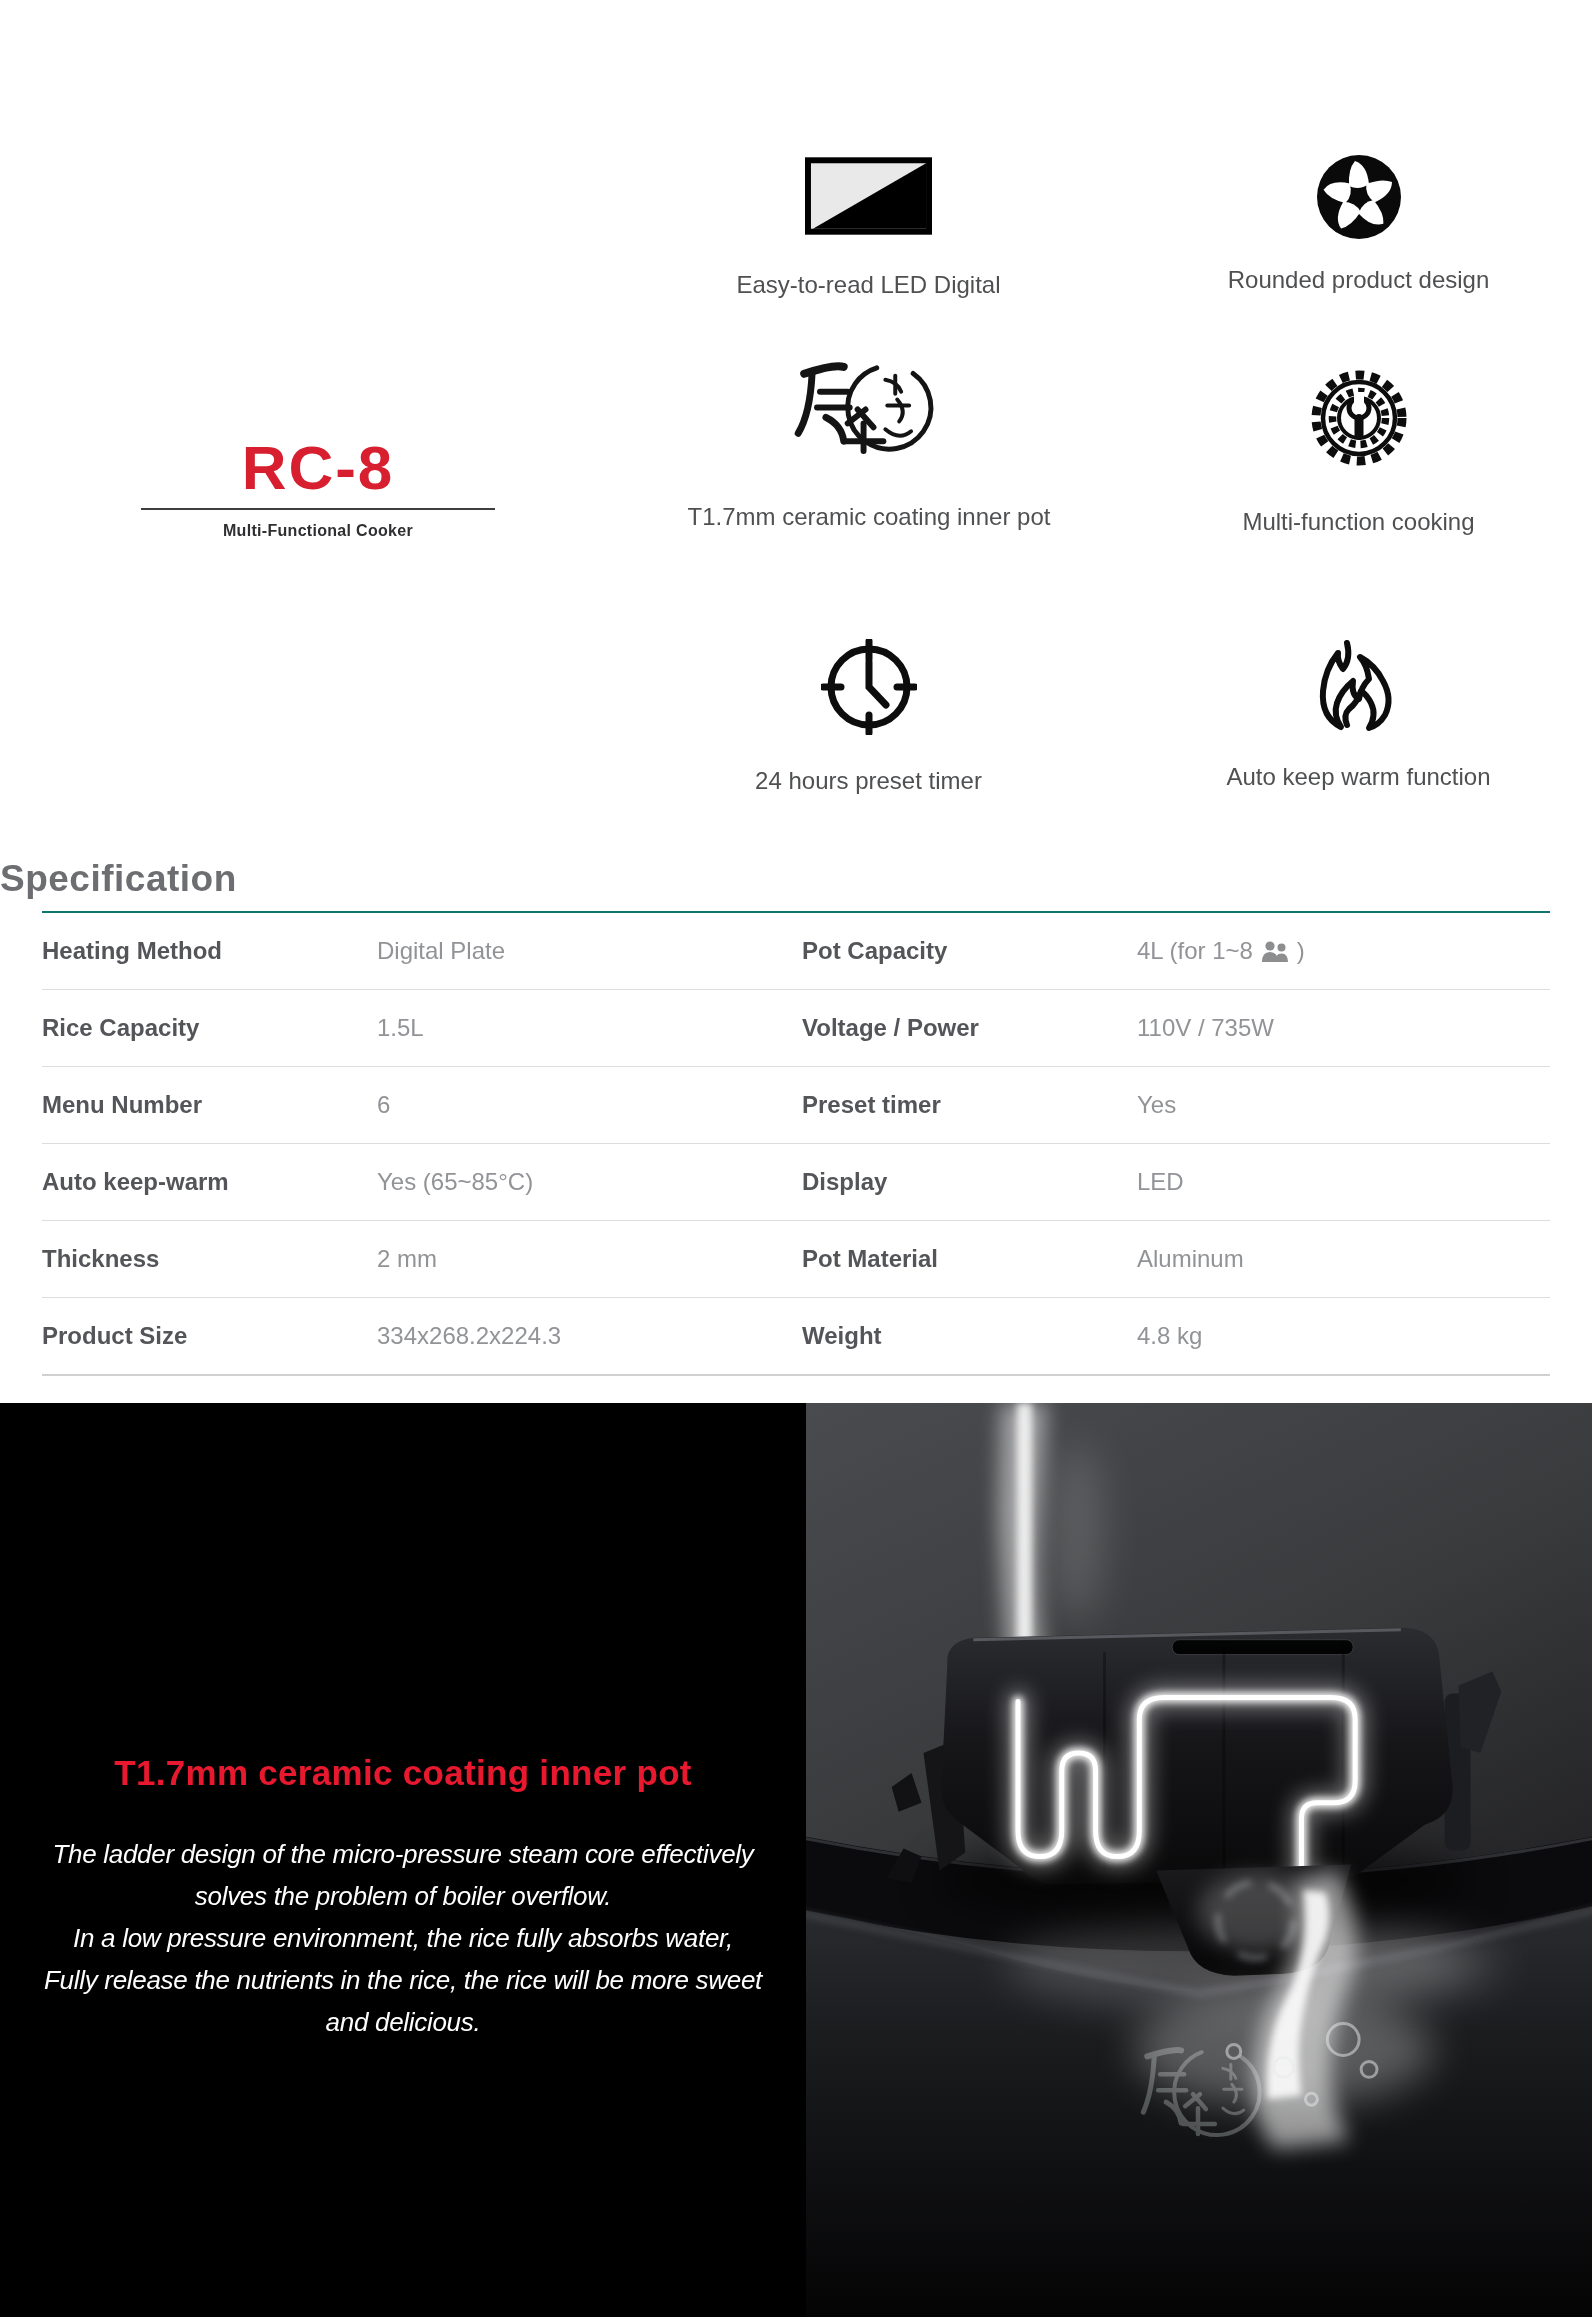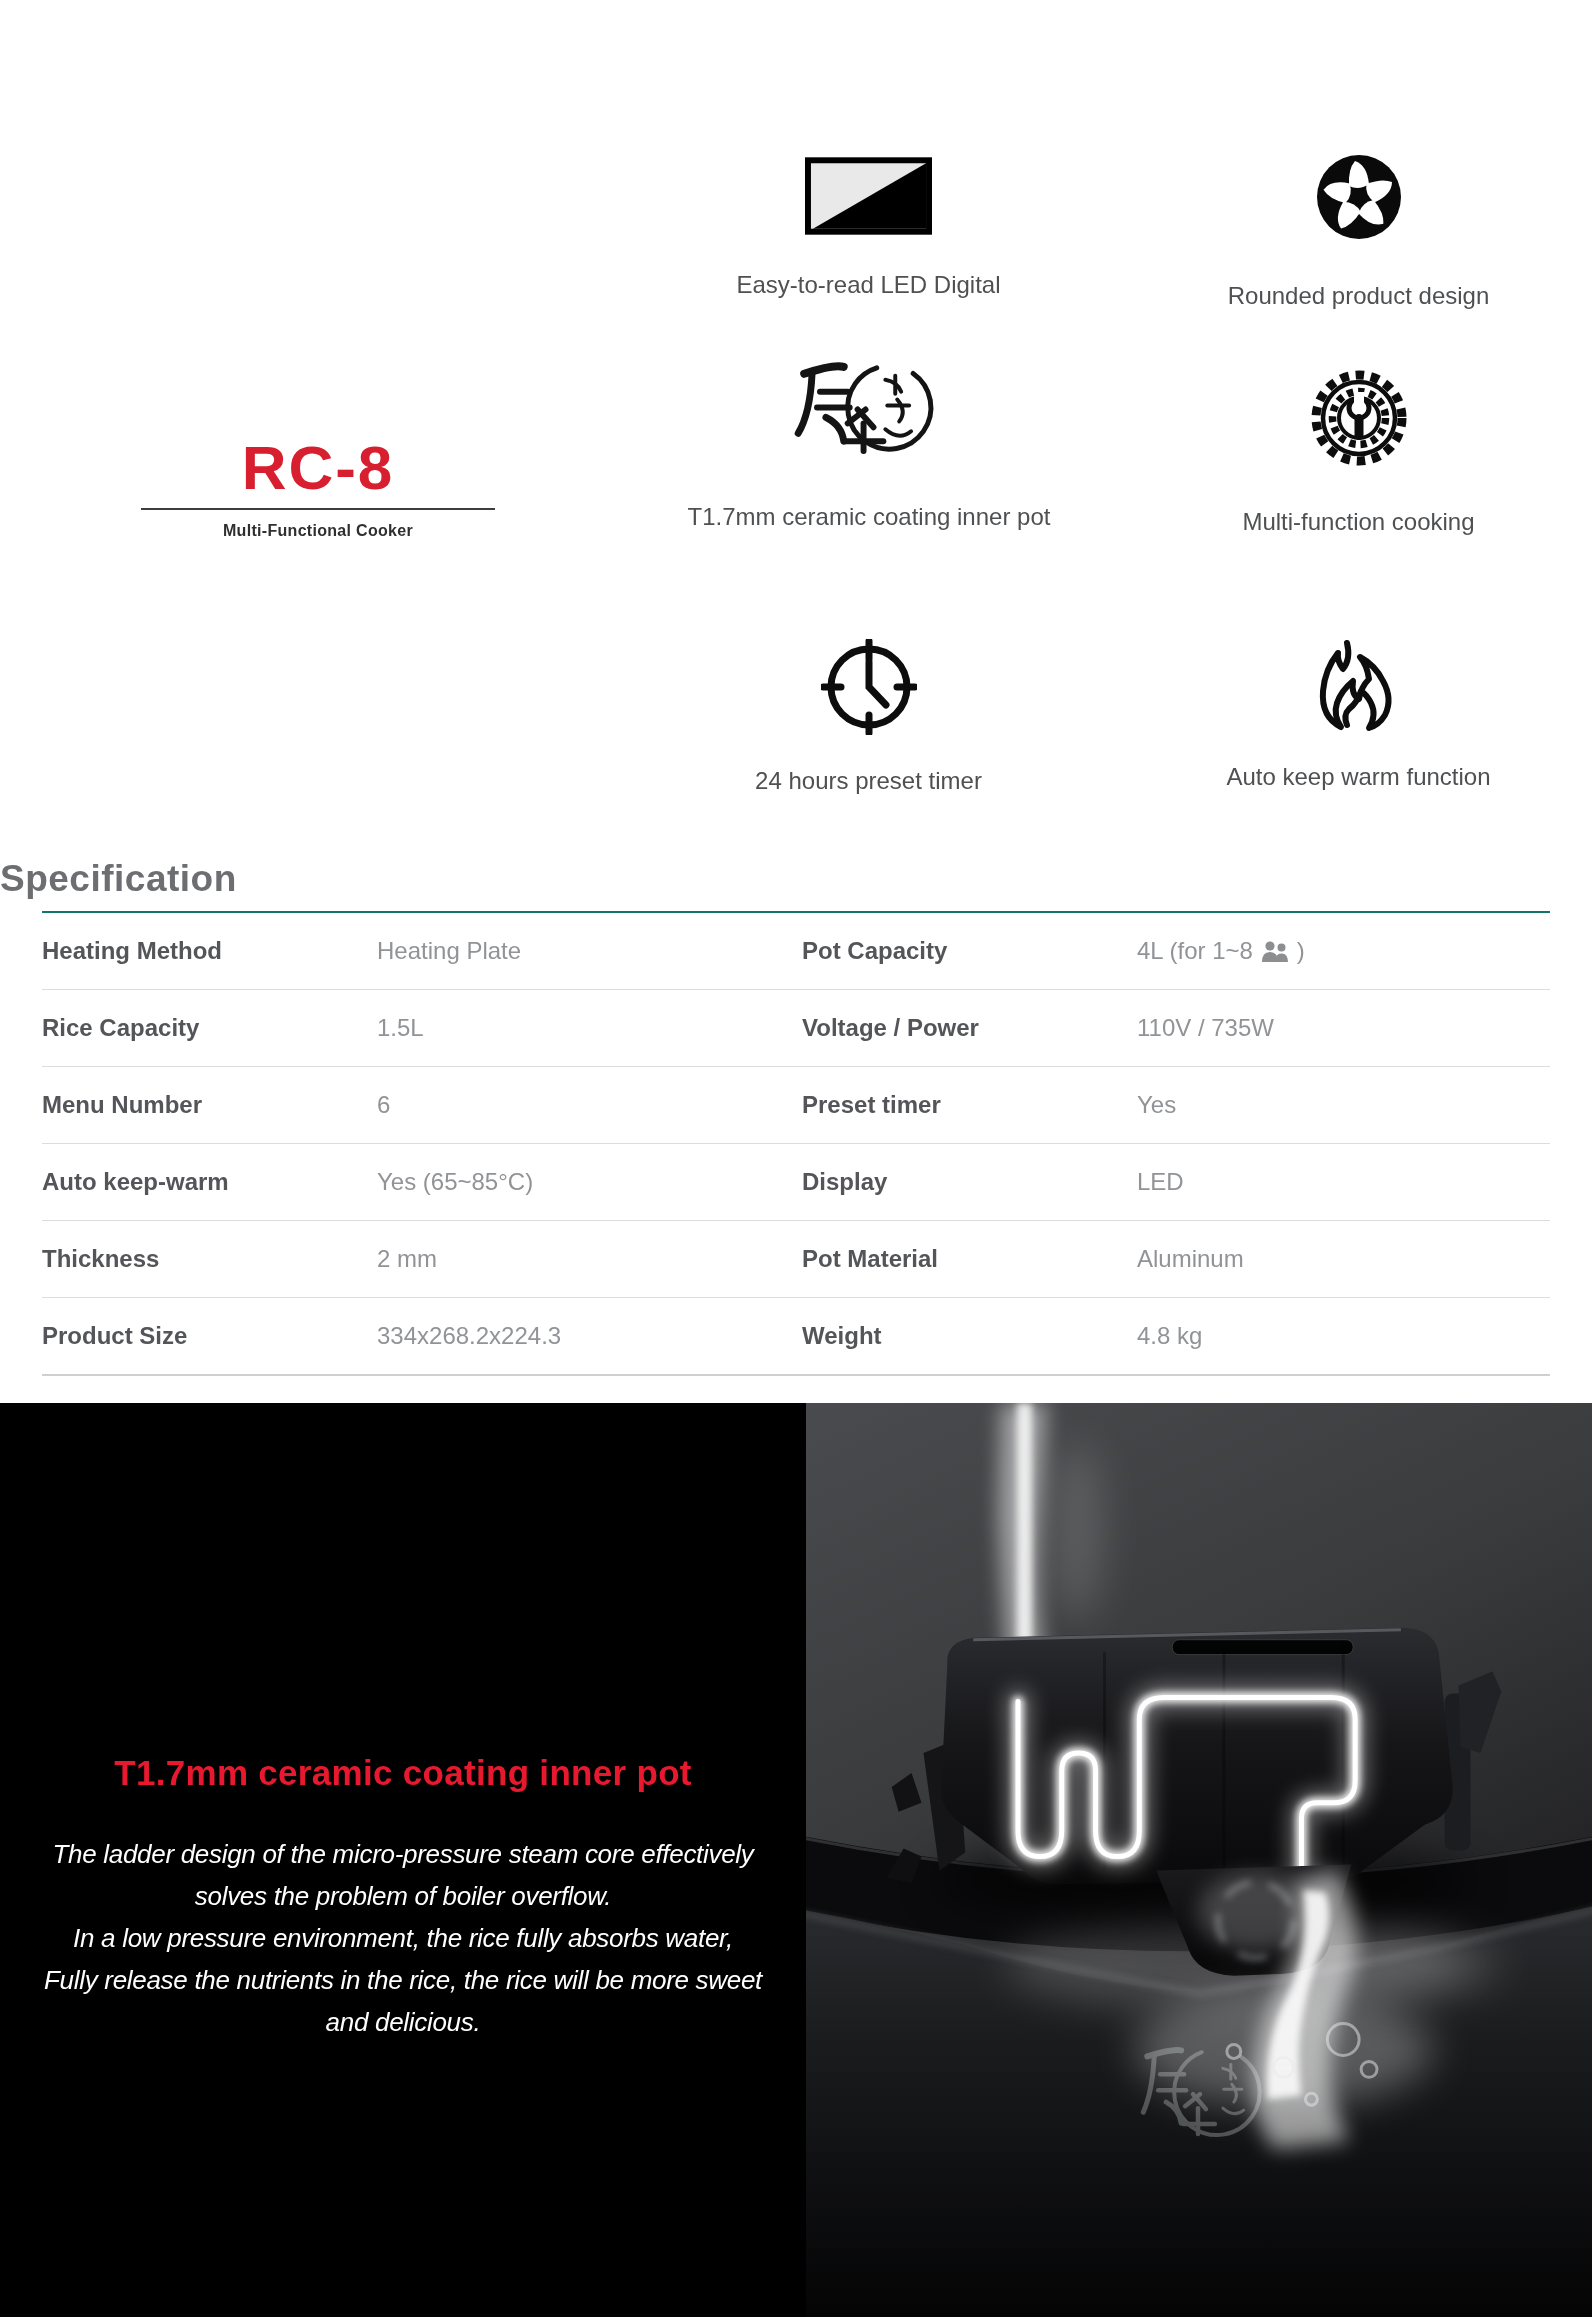--- a/index.html
+++ b/index.html
@@ -10,21 +10,21 @@
   .brand{position:absolute;left:119px;top:436px;width:398px;text-align:center;}
   .brand-model{font-size:62px;font-weight:bold;letter-spacing:2px;line-height:64px;}
   .brand-rule{width:354px;height:0;border-top:2px solid #3e3e40;margin:8px auto 0;}
   .brand-sub{font-size:16px;font-weight:bold;color:#2f2f31;margin-top:12px;letter-spacing:0.3px;}
 
   
   .feat{position:absolute;text-align:center;}
   .feat .ic{display:flex;justify-content:center;align-items:flex-end;}
   .feat .lbl{font-size:24px;line-height:31px;color:#4f5052;}
   .f1{left:719px;top:157px;width:299px;}  .f1 .lbl{margin-top:34px;}
-  .f2{left:1209px;top:154px;width:299px;} .f2 .lbl{margin-top:40px;}
+  .f2{left:1209px;top:154px;width:299px;} .f2 .lbl{margin-top:24px;}
   .f3{left:680px;top:358px;width:378px;}  .f3 .lbl{margin-top:40px;}
   .f4{left:1209px;top:370px;width:299px;} .f4 .lbl{margin-top:40px;}
   .f5{left:719px;top:639px;width:299px;}  .f5 .lbl{margin-top:30px;}
   .f6{left:1209px;top:635px;width:299px;} .f6 .lbl{margin-top:26px;}
 
   
   .spec-title{position:absolute;left:0;top:858px;width:1592px;
               font-size:37px;font-weight:bold;color:#6d6e71;letter-spacing:0.5px;}
   .spec-table{position:absolute;left:42px;top:911px;width:1508px;border-top:2px solid #0f766e;}
   .spec-row{display:grid;grid-template-columns:335px 425px 335px 413px;align-items:center;
@@ -151,21 +151,21 @@
       </svg>
     </div>
     <div class="lbl">Auto keep warm function</div>
   </div>
 
   <div class="spec-title">Specification</div>
 
   <div class="spec-table">
     <div class="spec-row">
       <div class="spec-l">Heating Method</div>
-      <div class="spec-v">Heating Plate</div>
+      <div class="spec-v">Digital Plate</div>
       <div class="spec-l">Pot Capacity</div>
       <div class="spec-v">
         <span>4L (for 1~8</span>
         <span style="display:inline-flex;">
           <svg width="30" height="24" viewBox="0 0 30 24" fill="#8d8e90">
             <circle cx="10" cy="7" r="4.6"></circle>
             <path d="M2 23 Q2 13 10 13 Q18 13 18 23 Z"></path>
             <circle cx="21.5" cy="8.5" r="4"></circle>
             <path d="M15 23 Q15 14.5 21.5 14.5 Q28 14.5 28 23 Z"></path>
           </svg>

